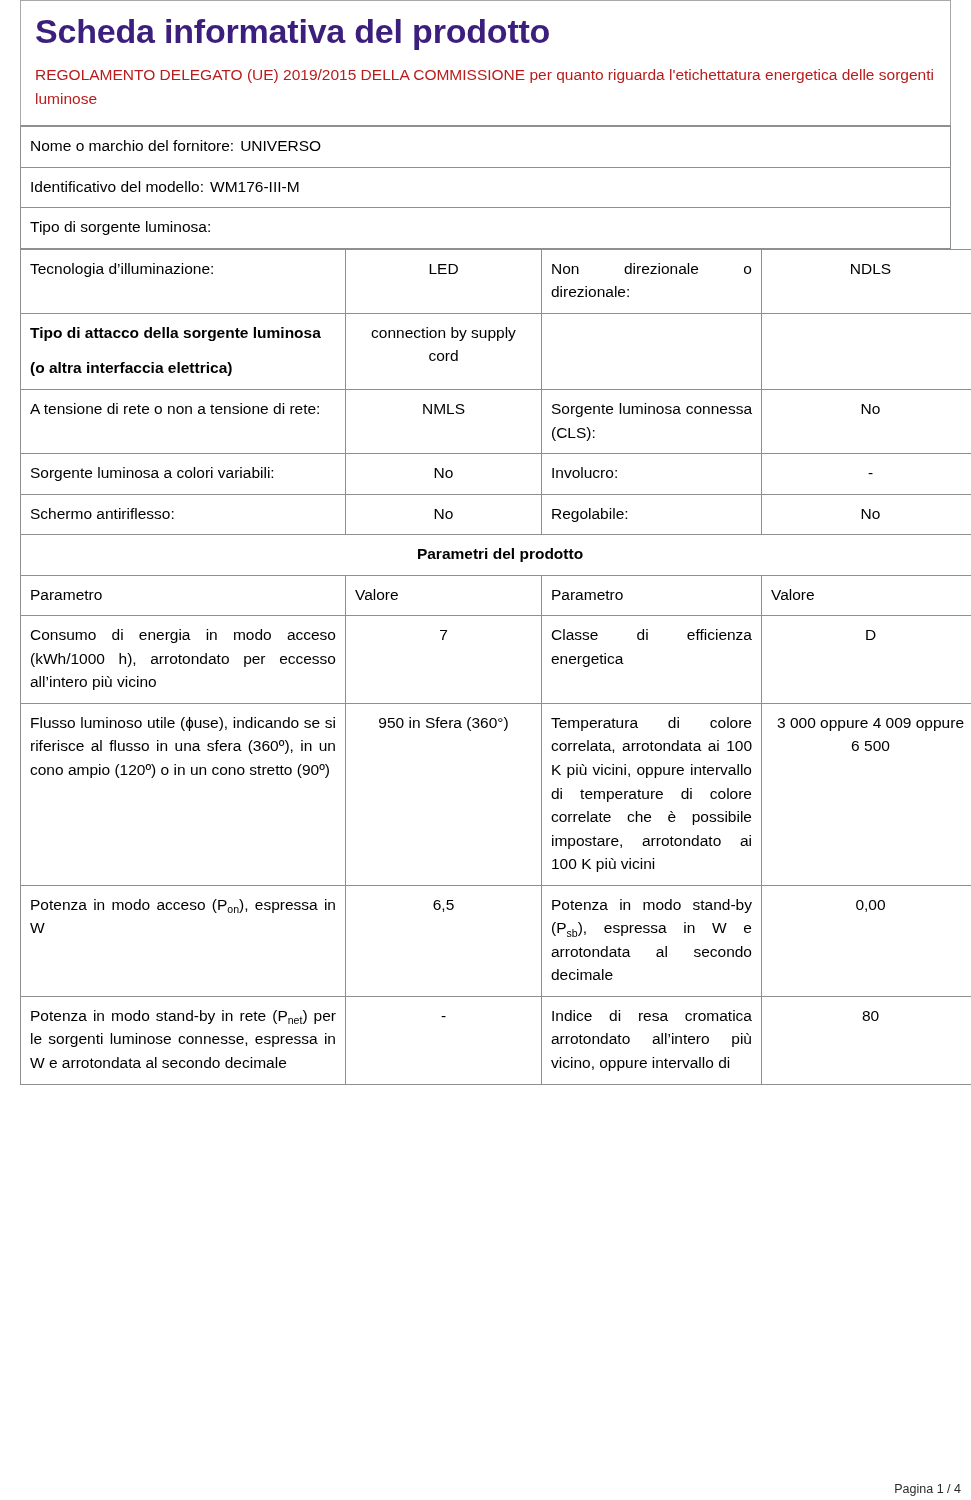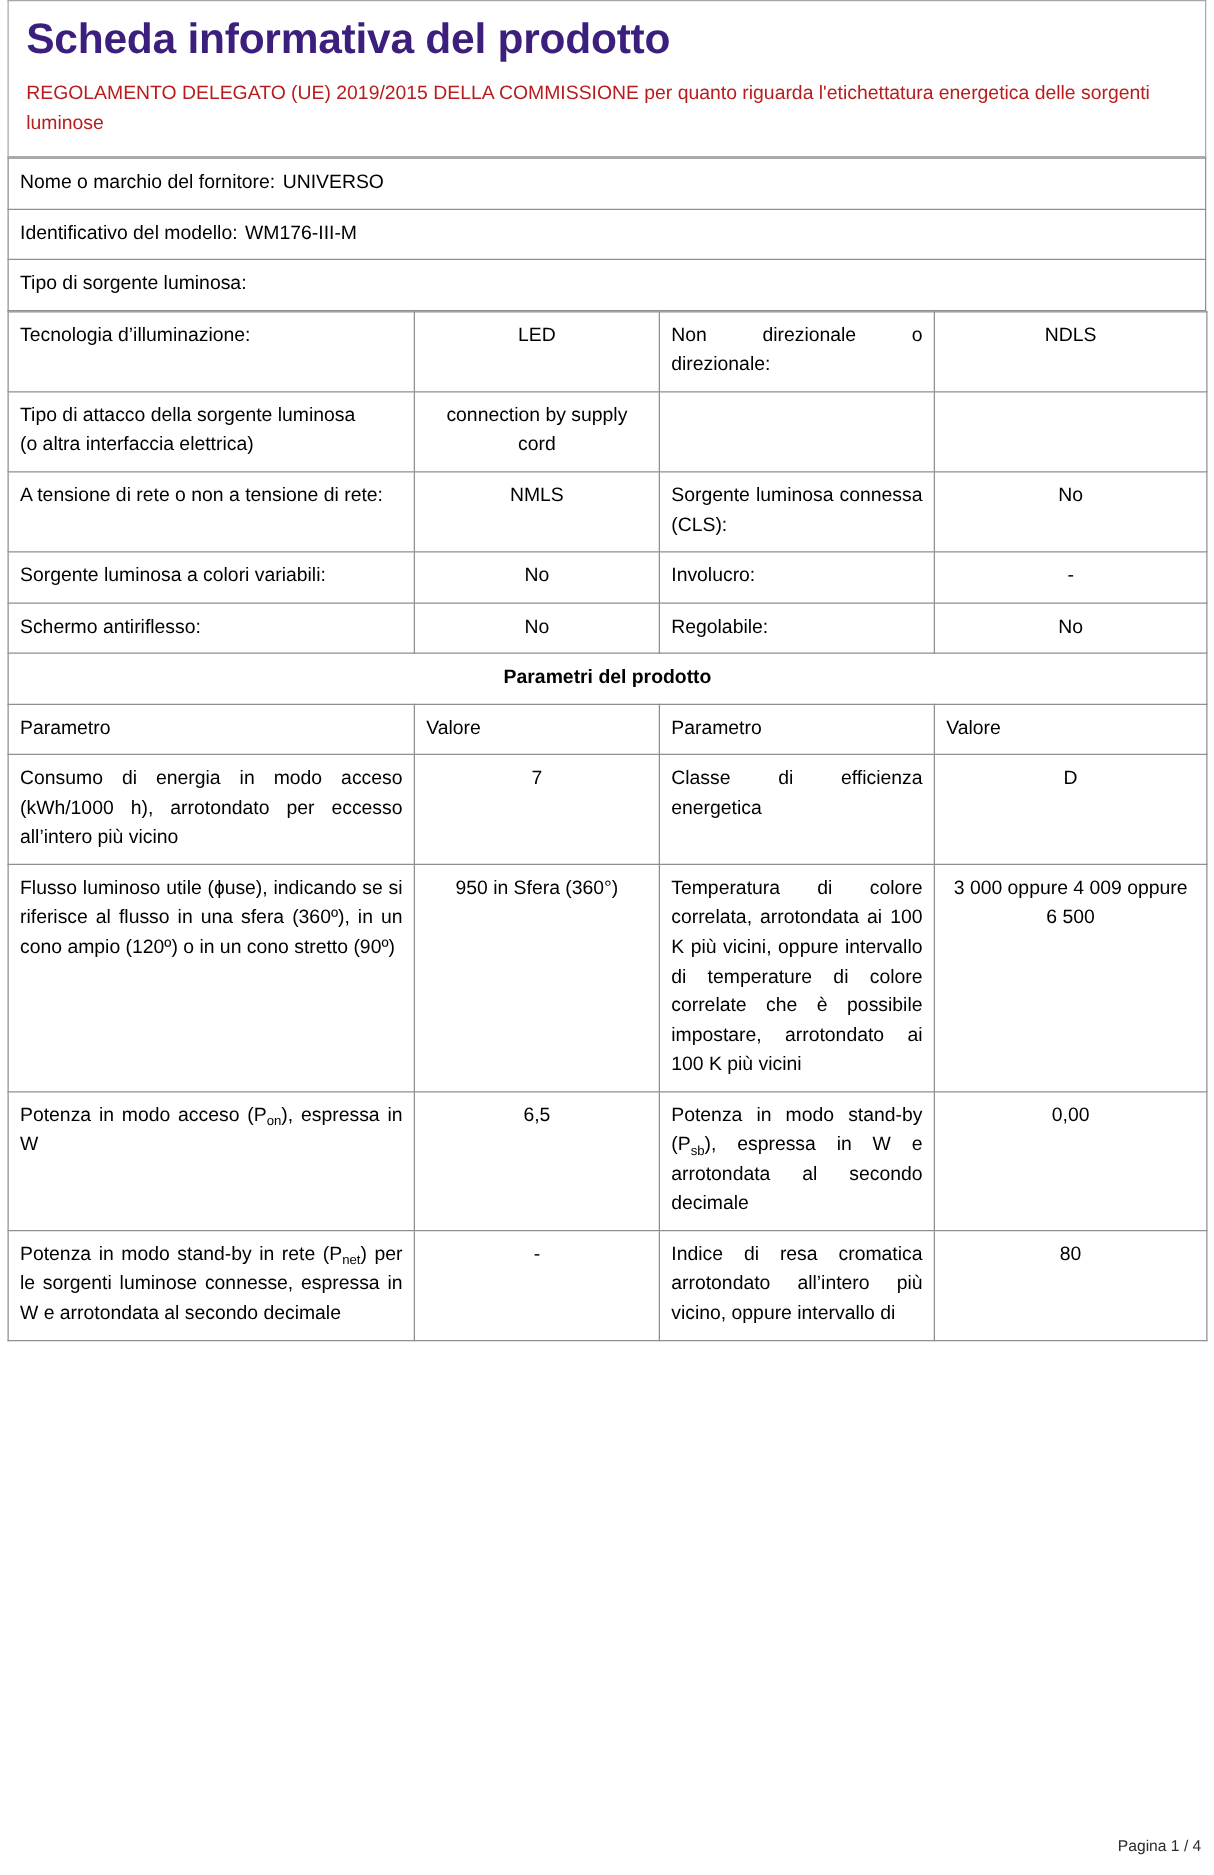--- a/index.html
+++ b/index.html
@@ -13,21 +13,21 @@
     font-family: "Liberation Sans", sans-serif;
     color: #000000;
     overflow: hidden;
   }
 
   .page {
     position: relative;
     width: 971px;
     height: 1500px;
     box-sizing: border-box;
-    padding: 0 6px;
+    padding: 0 20px;
   }
 
   
   .header-block {
     border: 1px solid #a8a8a8;
     border-bottom: 1px solid #8f8f8f;
     padding: 8px 14px 14px 14px;
     box-sizing: border-box;
   }
   .doc-title {
@@ -66,34 +66,34 @@
   col.c4 { width: 218px; }
 
   .lbl-bold { font-weight: normal; }
   .val-inline { font-weight: normal; padding-left: 6px; }
 
   td.center  { text-align: center; }
   td.just    { text-align: justify; text-align-last: left; }
   td.band    { text-align: center; font-weight: bold; }
   td.plain   { text-align: left; }
 
-  .nowrap-pad { display:block; }
+  .nowrap-pad { display:block;font-weight:bold; }
 
   sub {
     font-size: 0.68em;
     vertical-align: baseline;
     position: relative;
     top: 0.32em;
   }
 
   
   .footer {
     position: absolute;
     right: 10px;
-    bottom: 16px;
+    bottom: 4px;
     font-size: 12.5px;
     color: #2b2b2b;
   }
 </style>
 </head>
 <body>
 
 <div class="page">
 
   <div class="header-block">
@@ -136,21 +136,21 @@
       <tr>
         <td class="plain">Tecnologia d’illuminazione:</td>
         <td class="center">LED</td>
         <td class="just">Non direzionale o direzionale:</td>
         <td class="center">NDLS</td>
       </tr>
 
       <tr>
         <td class="just">
           <span class="nowrap-pad">Tipo di attacco della sorgente luminosa</span>
-          <span class="nowrap-pad" style="">(o altra interfaccia elettrica)</span>
+          <span class="nowrap-pad" style="margin-top:12px;">(o altra interfaccia elettrica)</span>
         </td>
         <td class="center">connection by supply cord</td>
         <td class="just"></td>
         <td class="center"></td>
       </tr>
 
       <tr>
         <td class="just">A tensione di rete o non a tensione di rete:</td>
         <td class="center">NMLS</td>
         <td class="just">Sorgente luminosa connessa (CLS):</td>

